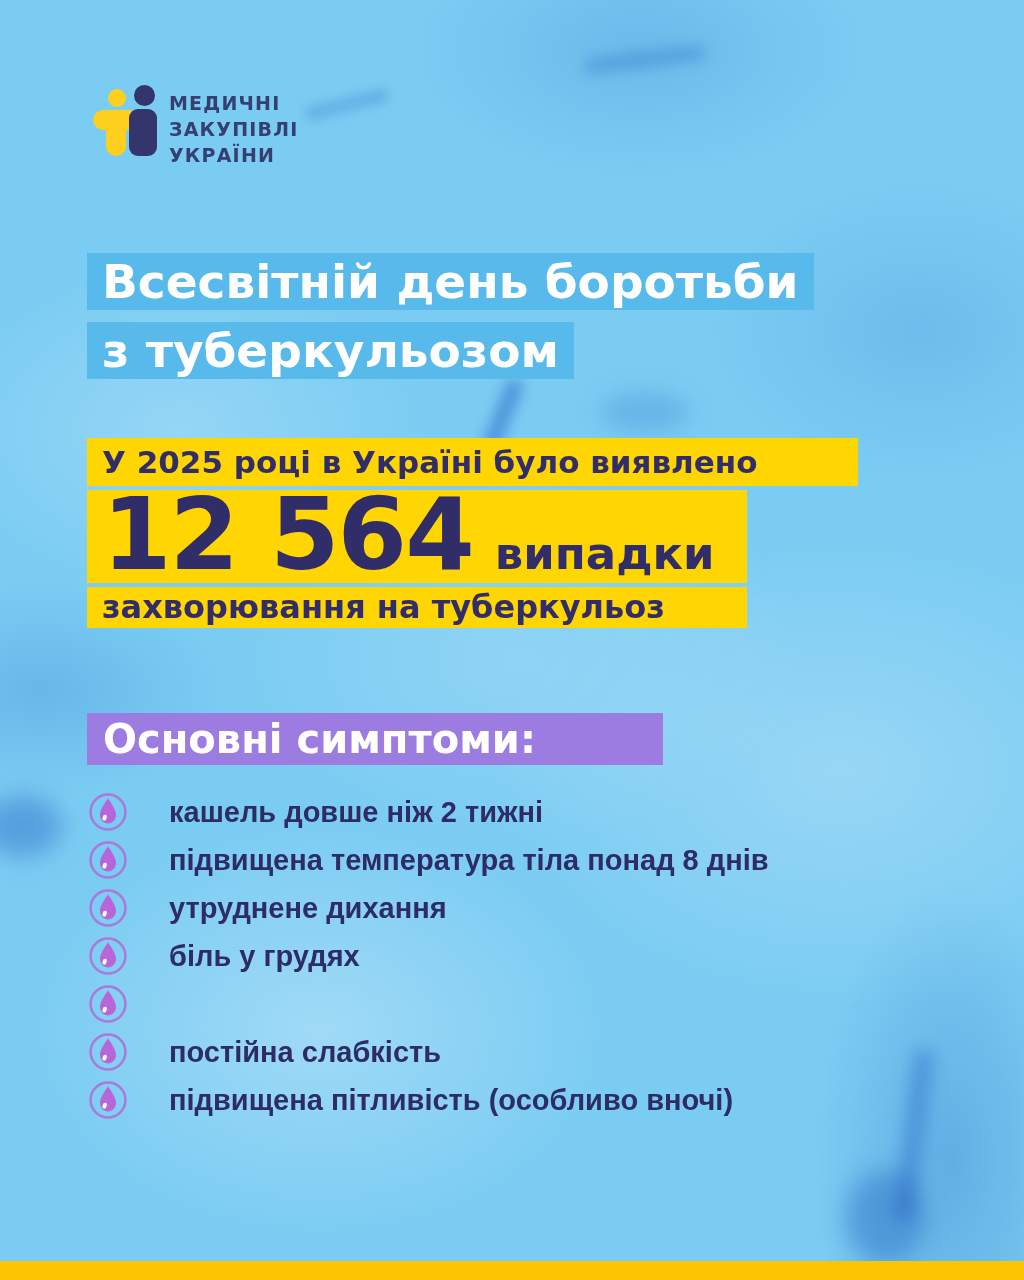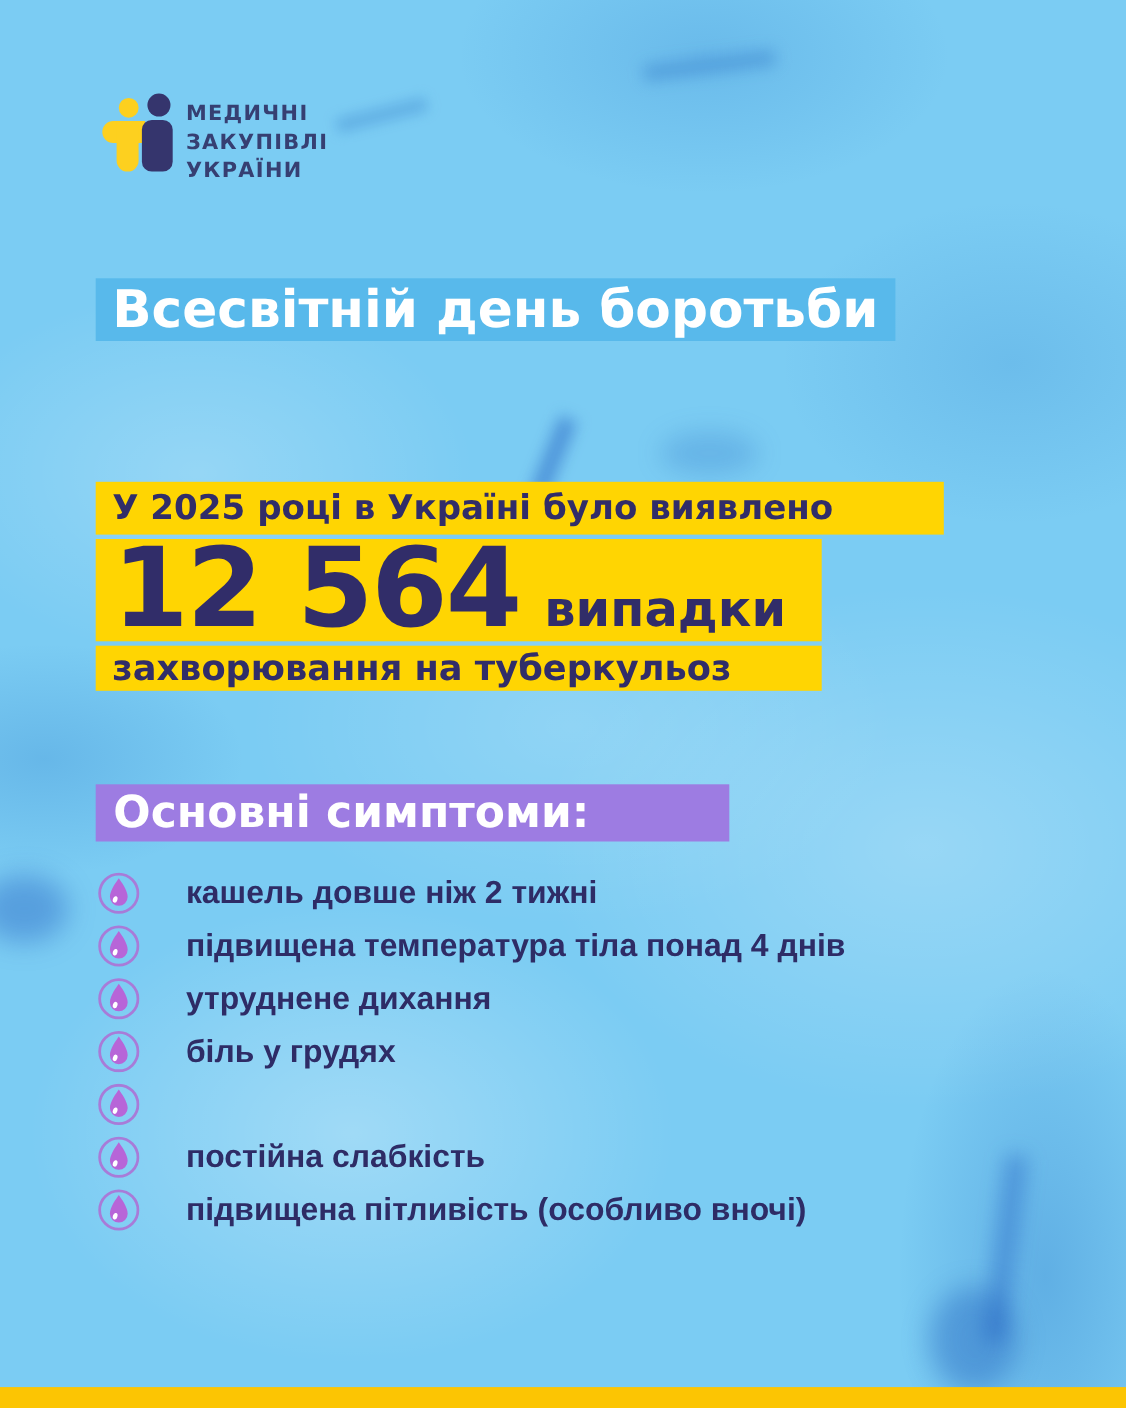--- a/index.html
+++ b/index.html
@@ -82,20 +82,21 @@
     </div>
     <div class="logo-text">
       <div>МЕДИЧНІ</div>
       <div>ЗАКУПІВЛІ</div>
       <div>УКРАЇНИ</div>
     </div>
   </div>
 
   <h1 class="title" style="margin:0;">
     <span class="hl l1">Всесвітній день боротьби</span>
+    <span class="hl l2">з туберкульозом</span>
   </h1>
 
   <div class="stats">
     <div class="stat-intro">У 2025 році в Україні було виявлено</div>
     <div class="stat-big">
       <span class="stat-number">12 564</span>
       <span class="stat-unit">випадки</span>
     </div>
     <div class="stat-suffix">захворювання на туберкульоз</div>
   </div>
@@ -111,21 +112,21 @@
         <ellipse cx="9.9" cy="15.6" rx="1.3" ry="1.9" fill="#ffffff" transform="rotate(18 9.9 15.6)"></ellipse>
       </svg>
       <span class="symptom-text">кашель довше ніж 2 тижні</span>
     </div>
     <div class="symptom-row">
       <svg class="symptom-icon" viewBox="0 0 24 24">
         <circle cx="12" cy="12" r="11" fill="none" stroke="#a87bd8" stroke-width="1.6"></circle>
         <path d="M12 3.4 C10.7 5.3 6.9 10.3 6.9 14.1 a5.1 5.1 0 0 0 10.2 0 C17.1 10.3 13.3 5.3 12 3.4 Z" fill="#b765d8"></path>
         <ellipse cx="9.9" cy="15.6" rx="1.3" ry="1.9" fill="#ffffff" transform="rotate(18 9.9 15.6)"></ellipse>
       </svg>
-      <span class="symptom-text">підвищена температура тіла понад 4 днів</span>
+      <span class="symptom-text">підвищена температура тіла понад 8 днів</span>
     </div>
     <div class="symptom-row">
       <svg class="symptom-icon" viewBox="0 0 24 24">
         <circle cx="12" cy="12" r="11" fill="none" stroke="#a87bd8" stroke-width="1.6"></circle>
         <path d="M12 3.4 C10.7 5.3 6.9 10.3 6.9 14.1 a5.1 5.1 0 0 0 10.2 0 C17.1 10.3 13.3 5.3 12 3.4 Z" fill="#b765d8"></path>
         <ellipse cx="9.9" cy="15.6" rx="1.3" ry="1.9" fill="#ffffff" transform="rotate(18 9.9 15.6)"></ellipse>
       </svg>
       <span class="symptom-text">утруднене дихання</span>
     </div>
     <div class="symptom-row">

